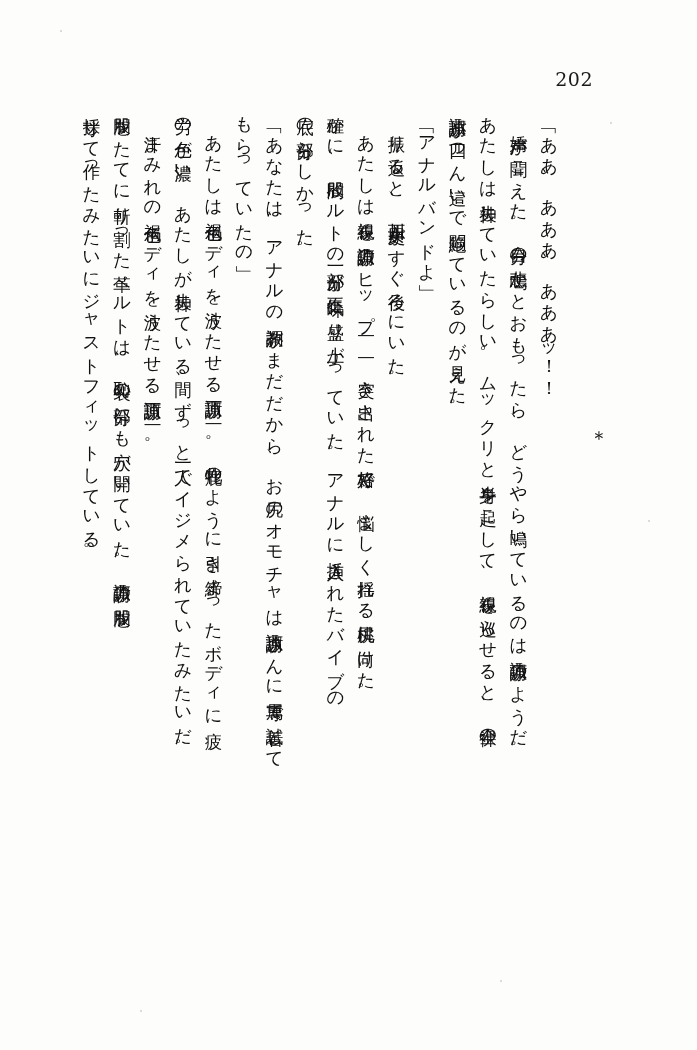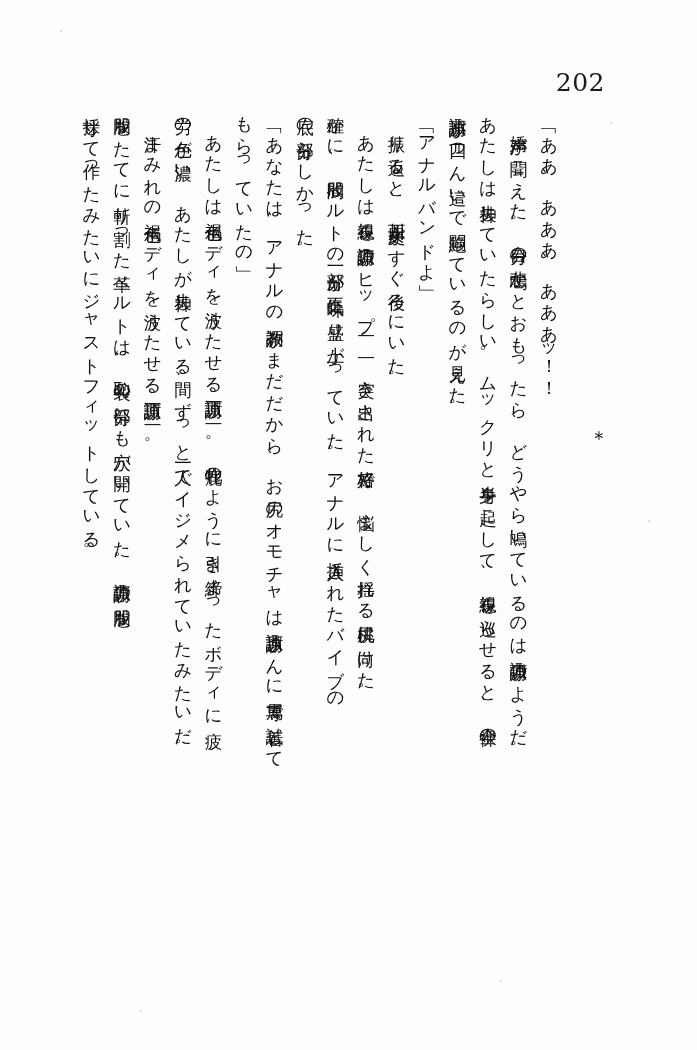--- a/index.html
+++ b/index.html
@@ -21,22 +21,22 @@
   }
   
   .speck {
     position: absolute;
     background: #cfcfcb;
     border-radius: 50%;
   }
   .page-number {
     position: absolute;
     top: 68px;
-    right: 92px;
-    font-size: 25px;
+    right: 104px;
+    font-size: 19px;
     color: #1a1a1a;
     letter-spacing: 0.5px;
     font-family: "DejaVu Serif", "Liberation Serif", serif;
   }
   .asterisk {
     position: absolute;
     top: 428px;
     right: 88px;
     font-size: 20px;
     color: #1a1a1a;

